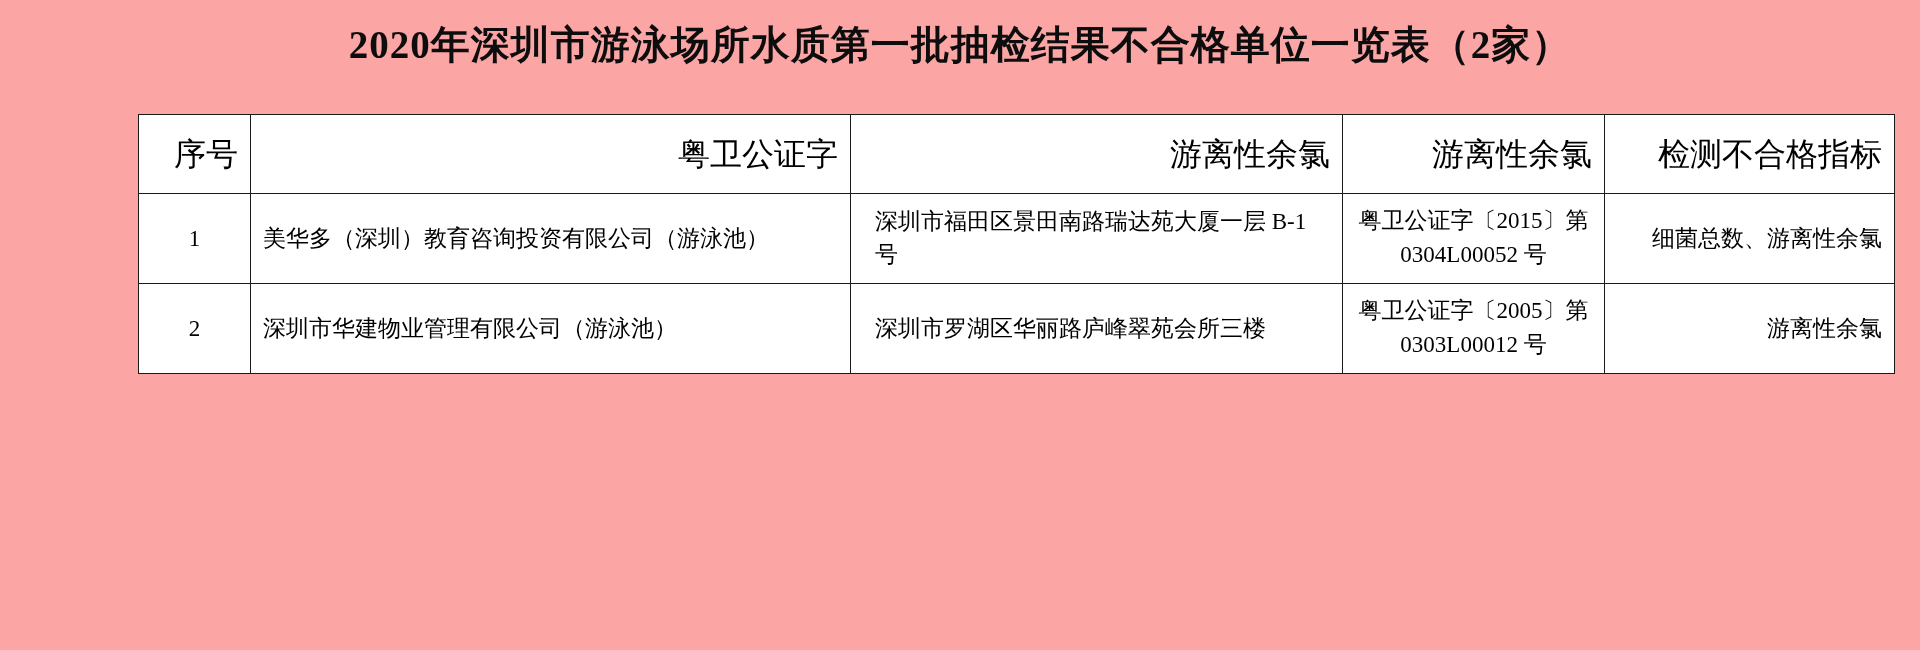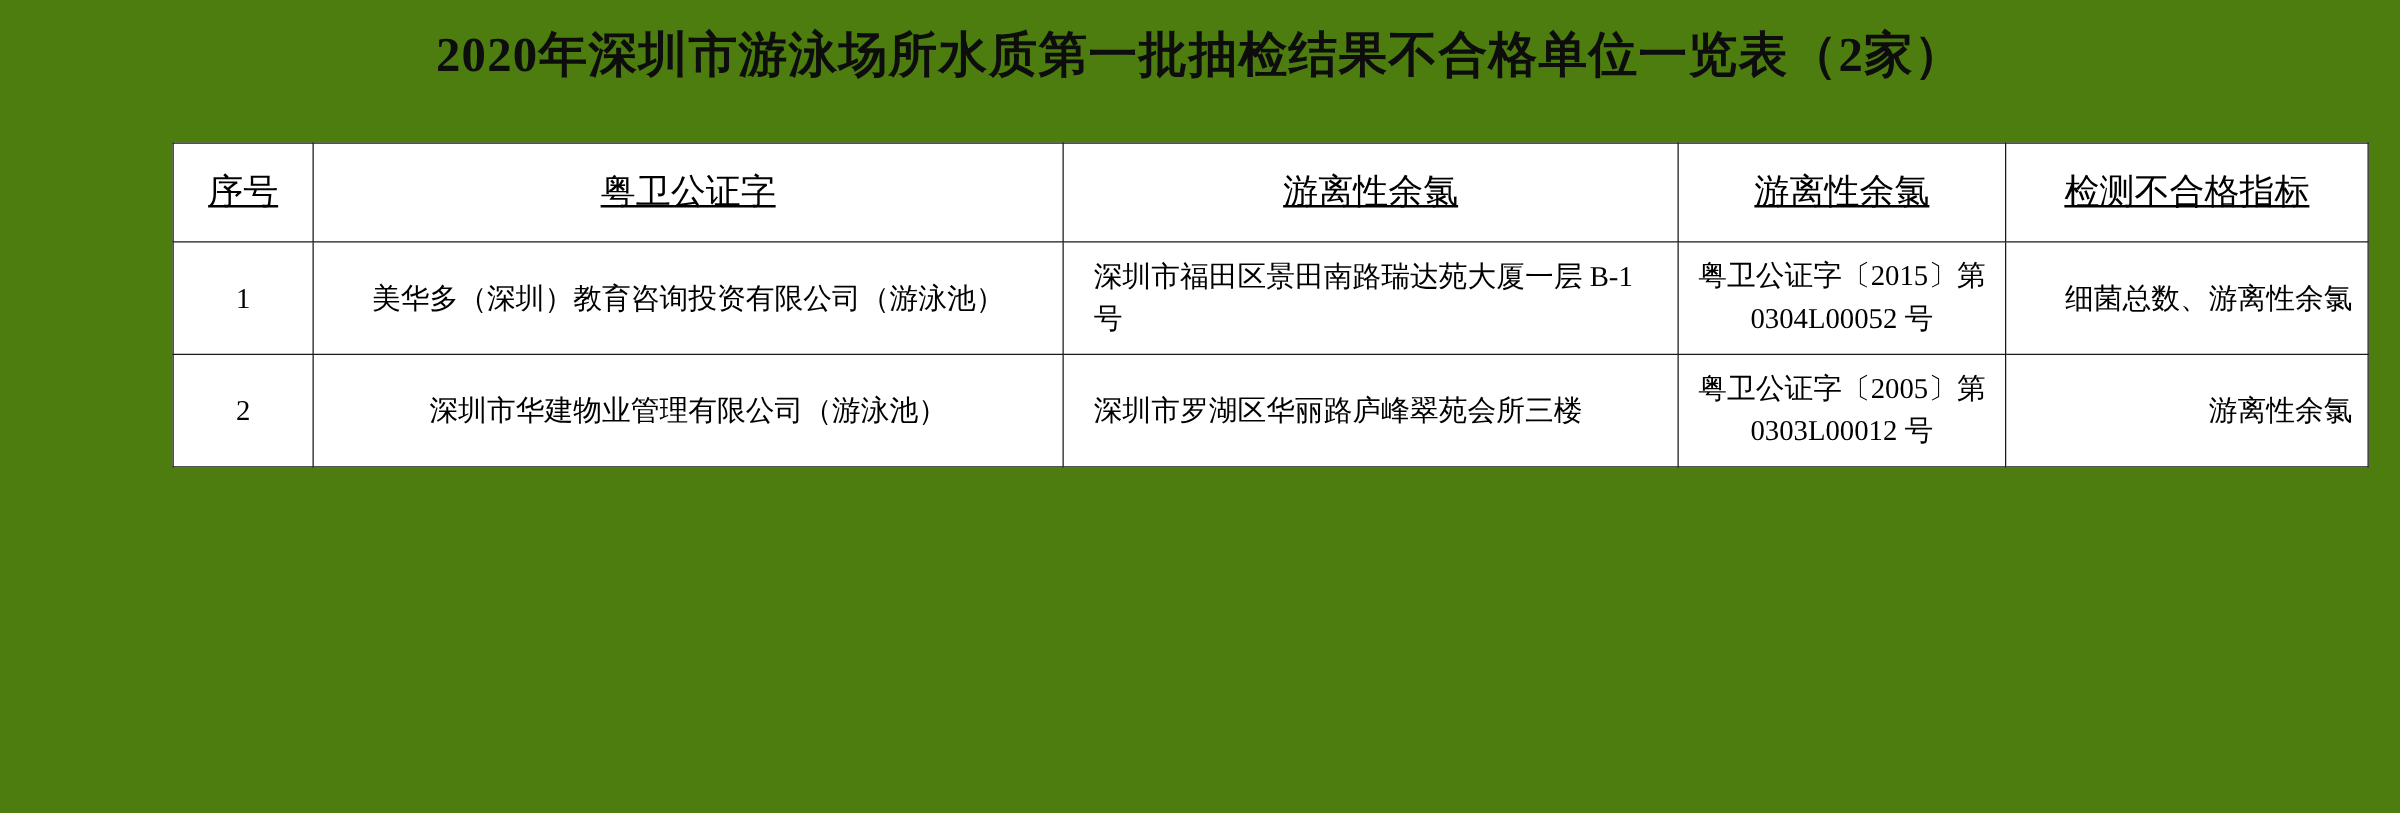--- a/index.html
+++ b/index.html
@@ -11,21 +11,21 @@
     width: 1920px;
     height: 650px;
     font-family: "Liberation Serif", "DejaVu Serif", serif;
     color: #000000;
     overflow: hidden;
   }
   .page {
     position: relative;
     width: 1920px;
     height: 650px;
-    background: #4d7c0f;
+    background: #fca5a5;
   }
   .doc-title {
     text-align: center;
     font-size: 39px;
     font-weight: bold;
     letter-spacing: 1px;
     line-height: 1.2;
     padding-top: 22px;
     color: #0d0d0d;
     font-family: "Liberation Serif", "DejaVu Serif", serif;
@@ -46,33 +46,32 @@
   table.result-table th {
     border: 1.5px solid #1a1a1a;
     padding: 10px 12px;
     font-size: 23px;
     line-height: 1.45;
     vertical-align: middle;
     font-family: "Liberation Serif", "DejaVu Serif", serif;
     font-weight: normal;
   }
   table.result-table thead td {
-    text-align: center;
+    text-align: right;
     height: 58px;
-    font-size: 28px;
-    text-decoration: underline;
+    font-size: 32px;
   }
   .col-no { width: 112px; text-align: center; }
   .col-name { width: 600px; text-align: center; }
   .col-addr { width: 492px; text-align: left; }
   .col-lic  { width: 262px; text-align: left; }
   .col-item { width: 290px; text-align: center; }
 
   tbody td.cell-no { text-align: center; }
-  tbody td.cell-name { text-align: center; }
+  tbody td.cell-name { text-align: left; }
   tbody td.cell-addr { text-align: left; padding-left: 24px; }
   tbody td.cell-lic { text-align: center; line-height: 1.5; }
   tbody td.cell-item { text-align: right; }
   tbody tr { height: 76px; }
 </style>
 </head>
 <body>
 
 <div class="page">
 

